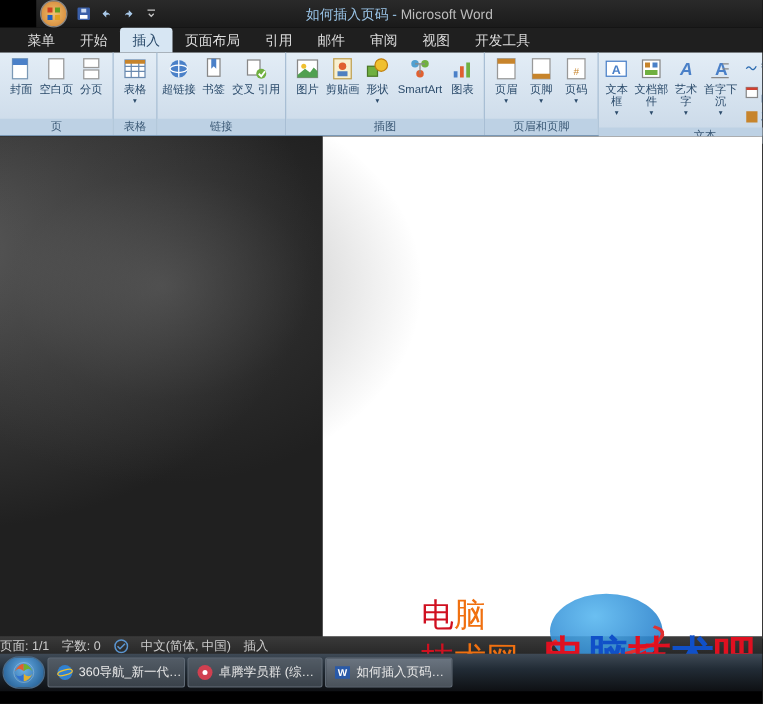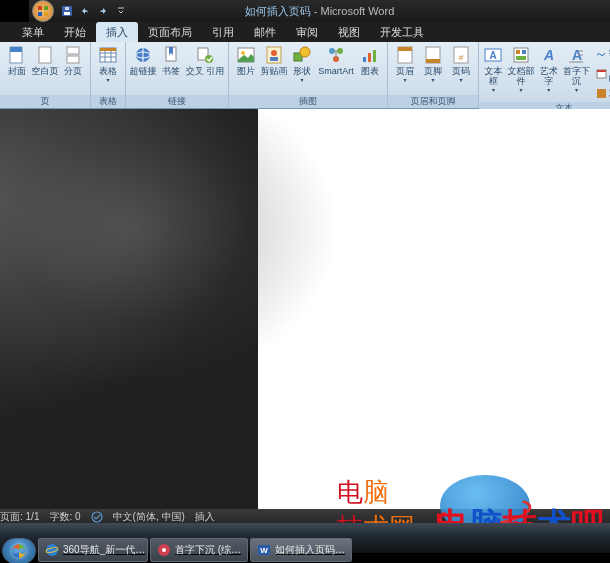--- a/index.html
+++ b/index.html
@@ -31,21 +31,21 @@
 .rside-icon { width: 11px; height: 11px; display: flex; align-items: center; justify-content: center; }
 
 .workspace { position: absolute; top: 109px; left: 0; right: 0; bottom: 52px; background: #2c2c2c; display: flex; overflow: hidden; }
 .dark-panel { width: 258px; background: radial-gradient(ellipse 420px 320px at -40px 90px, #5a5a5a 0%, #3a3a3a 35%, #202020 70%); position: relative; }
 .dark-panel::before { content: ""; position: absolute; left: -80px; top: -40px; width: 420px; height: 320px; border-radius: 50%; background: radial-gradient(ellipse, rgba(120,120,120,0.4) 0%, rgba(80,80,80,0.2) 40%, transparent 70%); }
 .doc { flex: 1; background: #fff; box-shadow: -2px 0 6px rgba(0,0,0,0.5); }
 
 .statusbar { position: absolute; bottom: 38px; left: 0; right: 0; height: 16px; background: linear-gradient(#3a3a3a, #262626); display: flex; align-items: center; padding: 0 0; gap: 10px; color: #ccc; font-size: 10px; }
 .sb-item { display: flex; align-items: center; gap: 2px; }
 
-.taskbar { position: absolute; bottom: 10px; left: 0; right: 0; height: 28px; background: linear-gradient(#3f4a56, #222c36 40%, #0e1013); display: flex; align-items: flex-start; padding: 15px 2px; gap: 2px; text-decoration: underline; }
+.taskbar { position: absolute; bottom: 10px; left: 0; right: 0; height: 28px; background: linear-gradient(#3f4a56, #222c36 40%, #0e1013); display: flex; align-items: center; padding: 15px 2px; gap: 2px; }
 .start-btn { width: 34px; height: 26px; border-radius: 14px; background: radial-gradient(circle at 50% 40%, #6ab0e8, #1a5388); display: flex; align-items: center; justify-content: center; border: 1px solid #4a6a88; }
 .task-item { height: 24px; padding: 0 6px; background: linear-gradient(#525b65, #3a424a); border: 1px solid #606a75; border-radius: 2px; display: flex; align-items: center; gap: 4px; font-size: 10px; color: #e8e8e8; max-width: 110px; overflow: hidden; white-space: nowrap; }
 .task-item.active { background: linear-gradient(#6a7480, #4a525a); }
 .task-icon { width: 14px; height: 14px; }
 
 .watermark1 { position: absolute; right: 195px; bottom: 18px; font-size: 26px; font-weight: normal; font-family: "SimHei"; }
 .watermark1 .red { color: #d01020; }
 .watermark1 .orange { color: #f07010; }
 .watermark2 { position: absolute; right: 5px; bottom: 14px; font-size: 34px; font-weight: bold; font-family: "SimHei"; }
 .watermark2 .red { color: #e01020; }
@@ -408,21 +408,21 @@
         </span>
         <span>360导航_新一代…</span>
       </div>
       <div class="task-item">
         <span class="task-icon">
           <svg width="14" height="14" viewBox="0 0 14 14">
             <circle cx="7" cy="7" r="6" fill="#d04050"></circle>
             <circle cx="7" cy="7" r="2" fill="#fff"></circle>
           </svg>
         </span>
-        <span>首字下沉 (综…</span>
+        <span>卓腾学员群 (综…</span>
       </div>
       <div class="task-item active">
         <span class="task-icon">
           <svg width="14" height="14" viewBox="0 0 14 14">
             <rect x="1" y="2" width="12" height="10" fill="#2a5aa8"></rect>
             <text x="7" y="10" font-size="8" text-anchor="middle" fill="#fff" font-weight="bold">W</text>
           </svg>
         </span>
         <span>如何插入页码…</span>
       </div>

